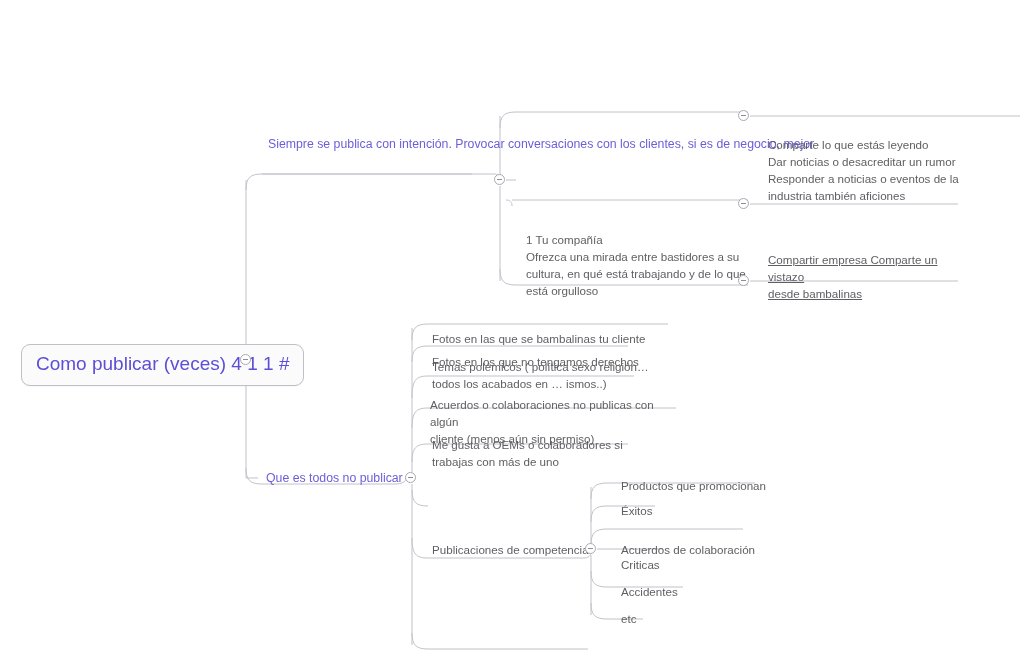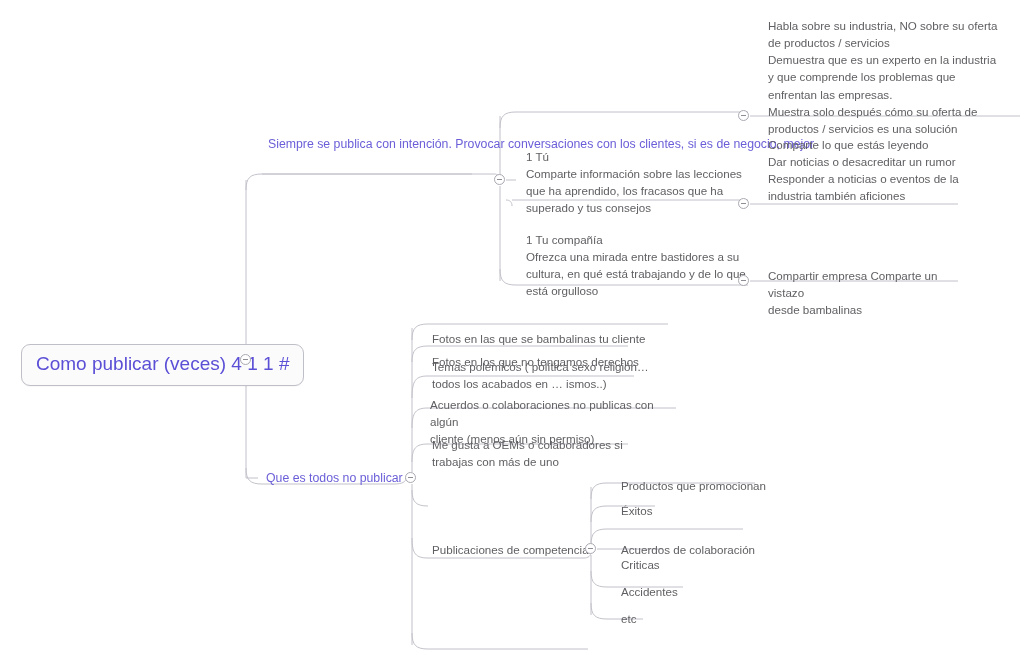--- a/index.html
+++ b/index.html
@@ -147,44 +147,33 @@
     </g>
   </svg>
 
   <div class="node root-node" style="left:21px; top:344px;">Como publicar (veces) 4 1 1 #</div>
 
   <div class="node branch-label" style="left:268px; top:136px; width:230px;">Siempre se publica con intención. Provocar
 conversaciones con los clientes, si es de
 negocio, mejor</div>
 
 
-  <div class="node topic" style="left:768px; top:17px; width:250px;">Habla sobre su industria, NO sobre su oferta
-de productos / servicios
-Demuestra que es un experto en la industria
-y que comprende los problemas que
-enfrentan las empresas.
-Muestra solo después cómo su oferta de
-productos / servicios es una solución</div>
-
-  <div class="node topic" style="left:526px; top:148px; width:222px;">1 Tú
-Comparte información sobre las lecciones
-que ha aprendido, los fracasos que ha
-superado y tus consejos</div>
+
 
   <div class="node topic" style="left:768px; top:136px; width:200px;">Comparte lo que estás leyendo
 Dar noticias o desacreditar un rumor
 Responder a noticias o eventos de la
 industria también aficiones</div>
 
   <div class="node topic" style="left:526px; top:231px; width:222px;">1 Tu compañía
 Ofrezca una mirada entre bastidores a su
 cultura, en qué está trabajando y de lo que
 está orgulloso</div>
 
-  <div class="node topic" style="left:768px; top:267px; width:200px;">Compartir empresa Comparte un vistazo
+  <div class="node topic" style="left:768px; top:251px; width:200px;text-decoration:underline;">Compartir empresa Comparte un vistazo
 desde bambalinas</div>
 
   <div class="node branch-label" style="left:266px; top:470px;">Que es todos no publicar</div>
 
   <div class="node topic" style="left:432px; top:330px;">Fotos en las que se bambalinas tu cliente</div>
 
   <div class="node topic" style="left:432px; top:353px;">Fotos en los que no tengamos derechos</div>
 
   <div class="node topic" style="left:432px; top:357px; width:210px;"></div>
 

